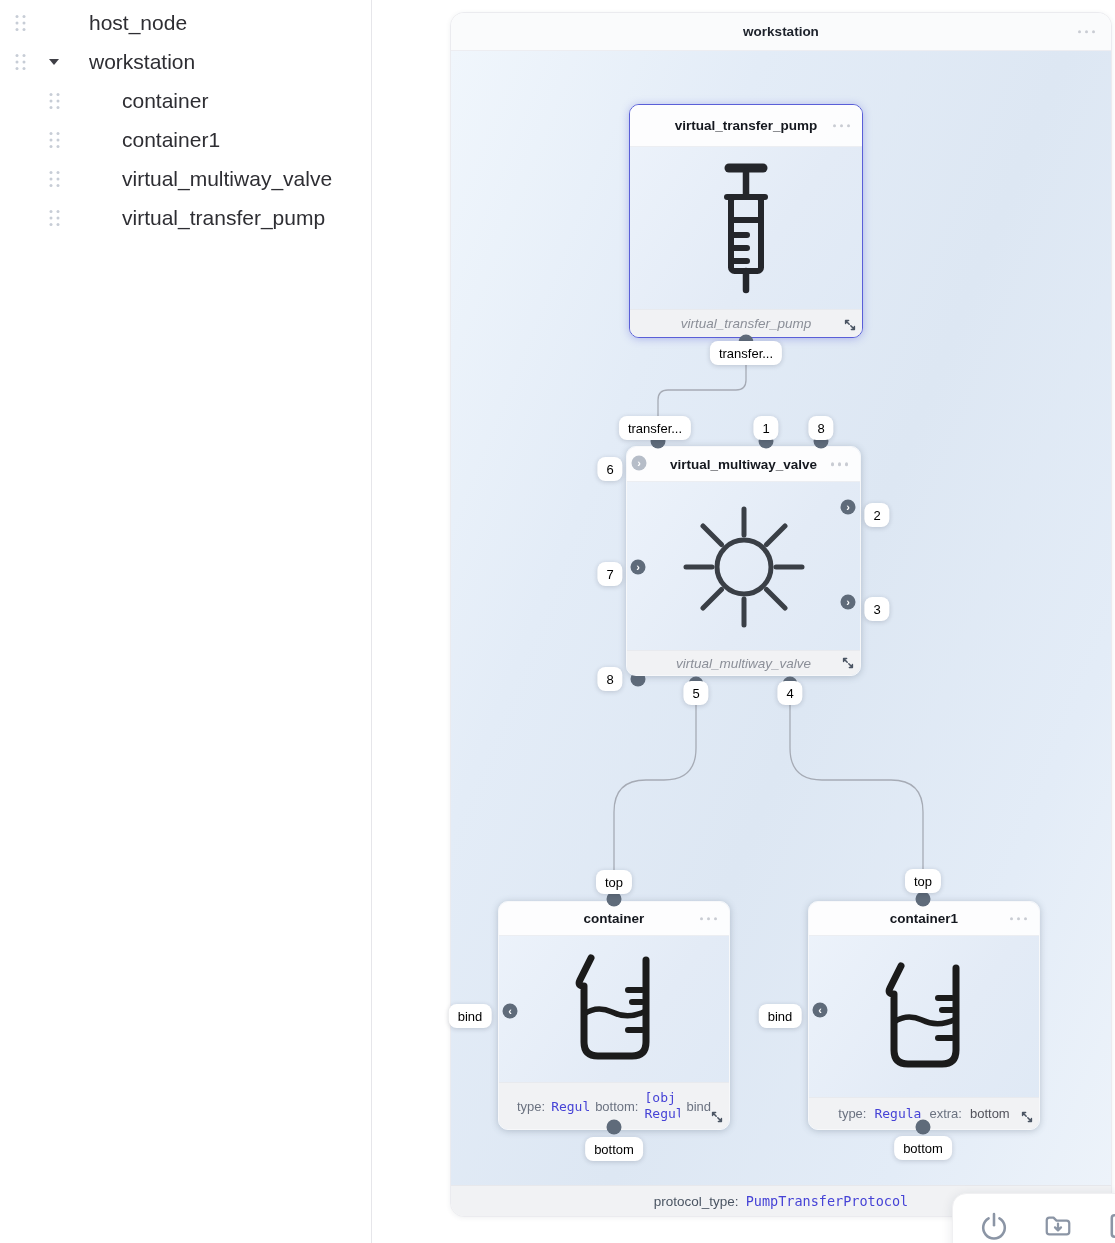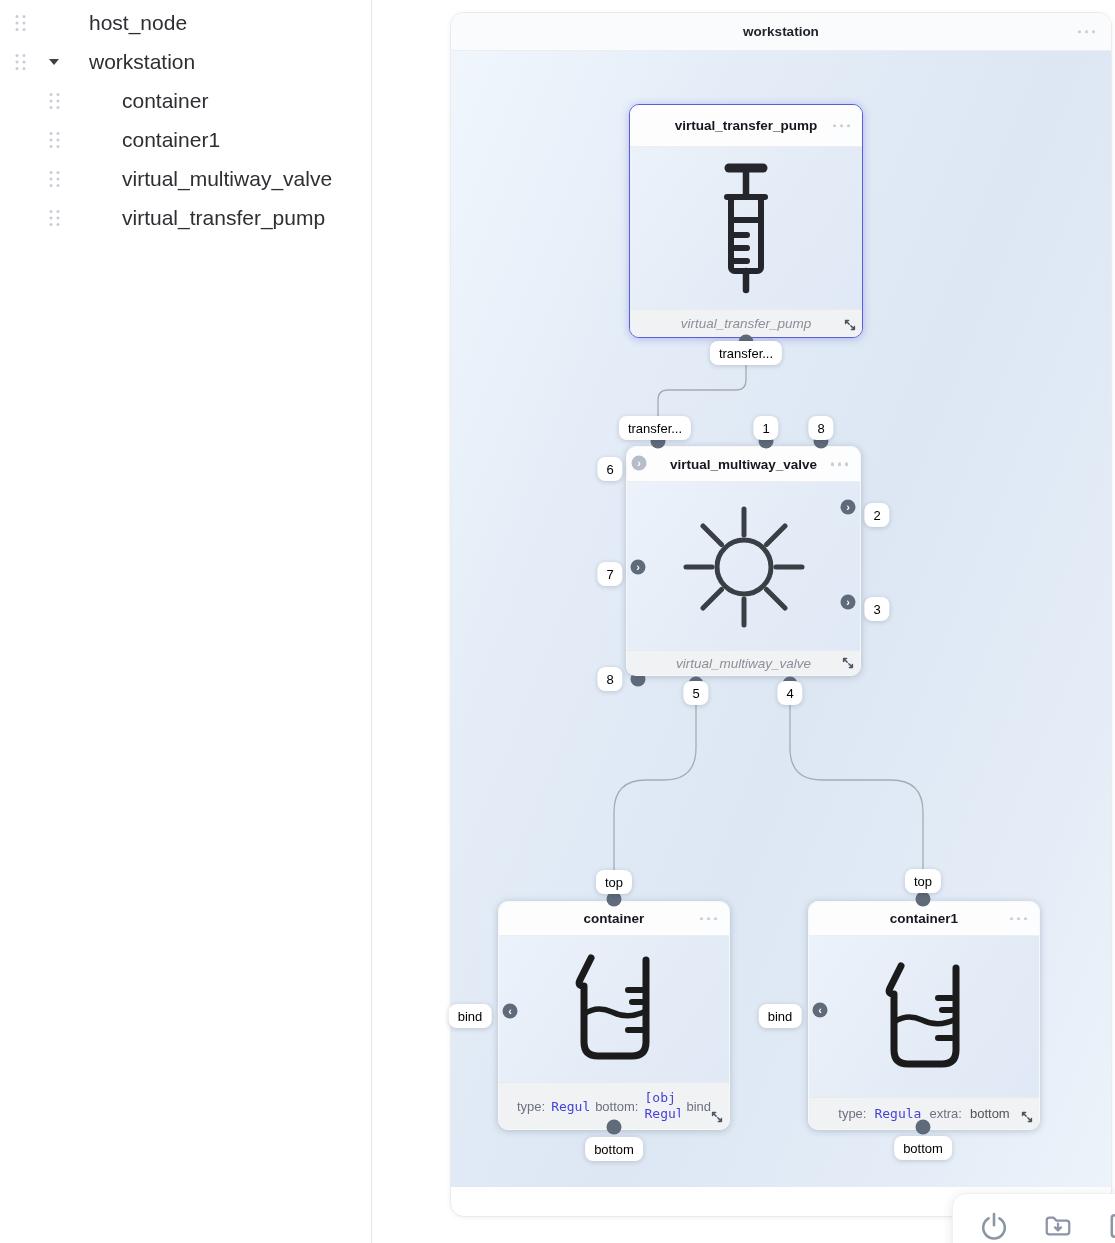--- a/index.html
+++ b/index.html
@@ -348,20 +348,24 @@
       <span class="plabel" style="left:245px; top:642px;">5</span>
       <span class="plabel" style="left:339px; top:642px;">4</span>
       <span class="plabel" style="left:163px; top:831px;">top</span>
       <span class="plabel" style="left:19px; top:965px;">bind</span>
       <span class="plabel" style="left:163px; top:1098px;">bottom</span>
       <span class="plabel" style="left:472px; top:830px;">top</span>
       <span class="plabel" style="left:329px; top:965px;">bind</span>
       <span class="plabel" style="left:472px; top:1097px;">bottom</span>
     </div>
 
+    <div class="ws-footer">
+      <span class="proto-label">protocol_type:</span>
+      <span class="proto-value">PumpTransferProtocol</span>
+    </div>
   </div>
 
   <div class="toolbar">
     <div class="ticons">
       <span class="ticon">
         <svg width="30" height="30" viewBox="0 0 20 20" fill="none" stroke="#8b95a5" stroke-width="1.7" stroke-linecap="round">
           <path d="M6.4 4.9 A7.2 7.2 0 1 0 13.6 4.9"></path>
           <path d="M10 2 V9.5"></path>
         </svg>
       </span>

